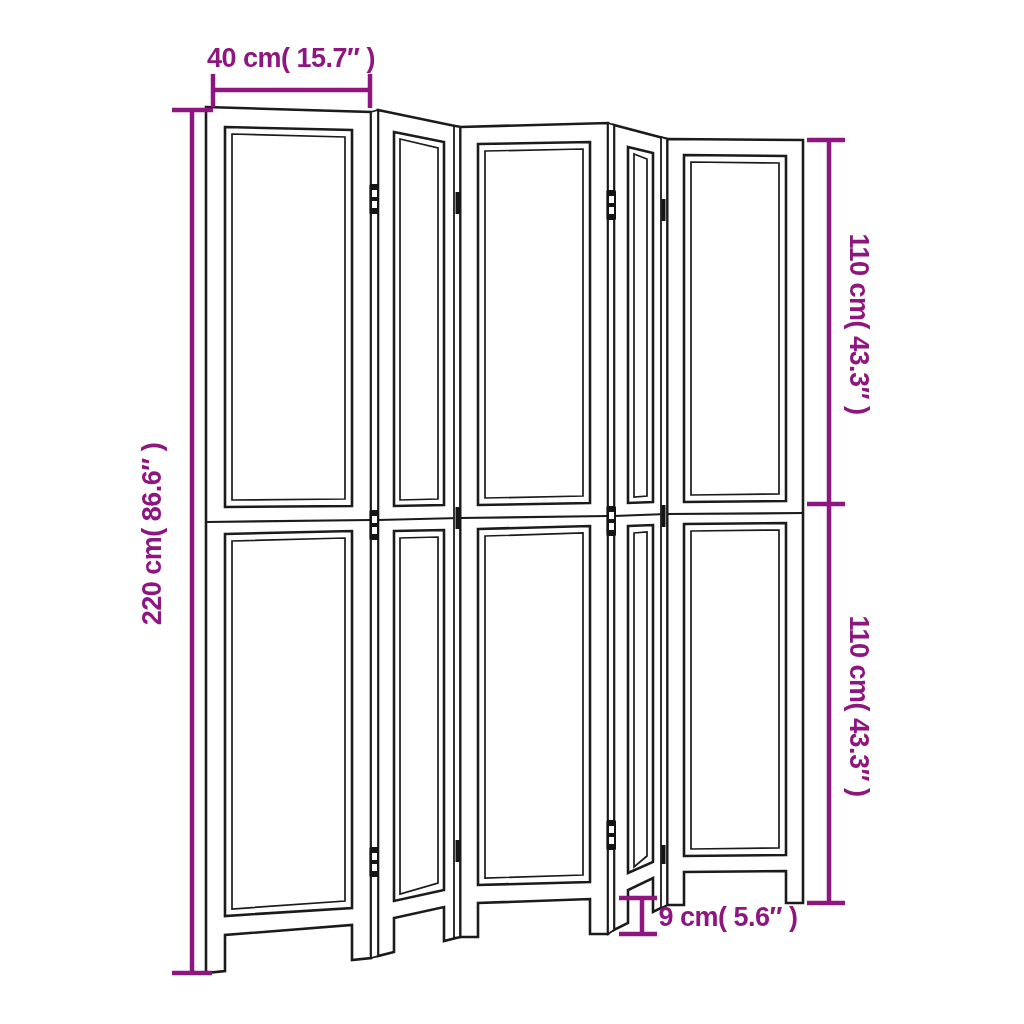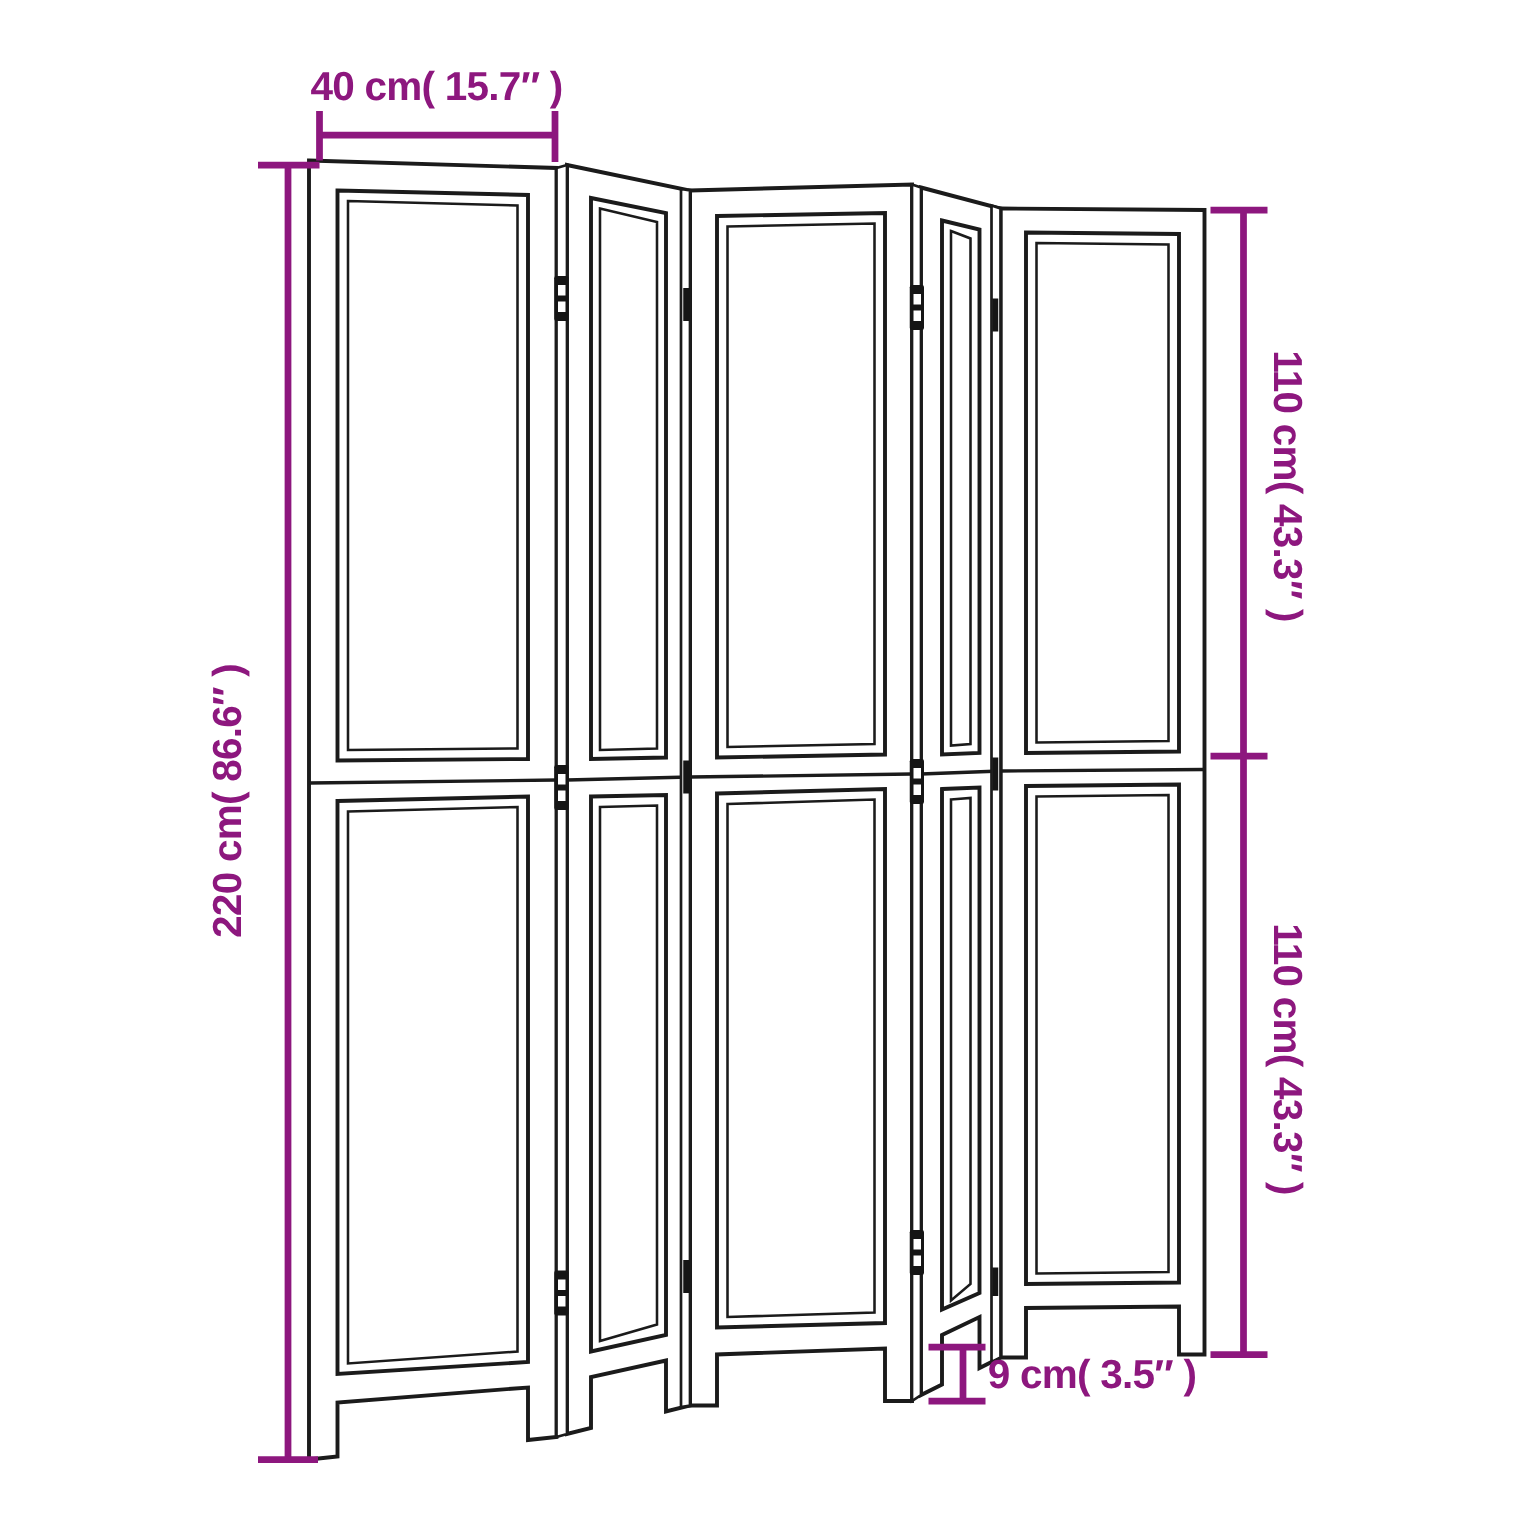--- a/index.html
+++ b/index.html
@@ -170,15 +170,15 @@
   </svg>
 
   <div class="dim-label" style="left:291px;top:58px;">40 cm( 15.7″ )</div>
 
   <div class="dim-label rot-ccw" style="left:152px;top:534px;">220 cm( 86.6″ )</div>
 
   <div class="dim-label rot-cw" style="left:858px;top:324px;">110 cm( 43.3″ )</div>
 
   <div class="dim-label rot-cw" style="left:858px;top:706px;">110 cm( 43.3″ )</div>
 
-  <div class="dim-label" style="left:728px;top:917px;">9 cm( 3.5″ )</div>
+  <div class="dim-label" style="left:728px;top:917px;">9 cm( 5.6″ )</div>
 
 </div>
 
 </body></html>

